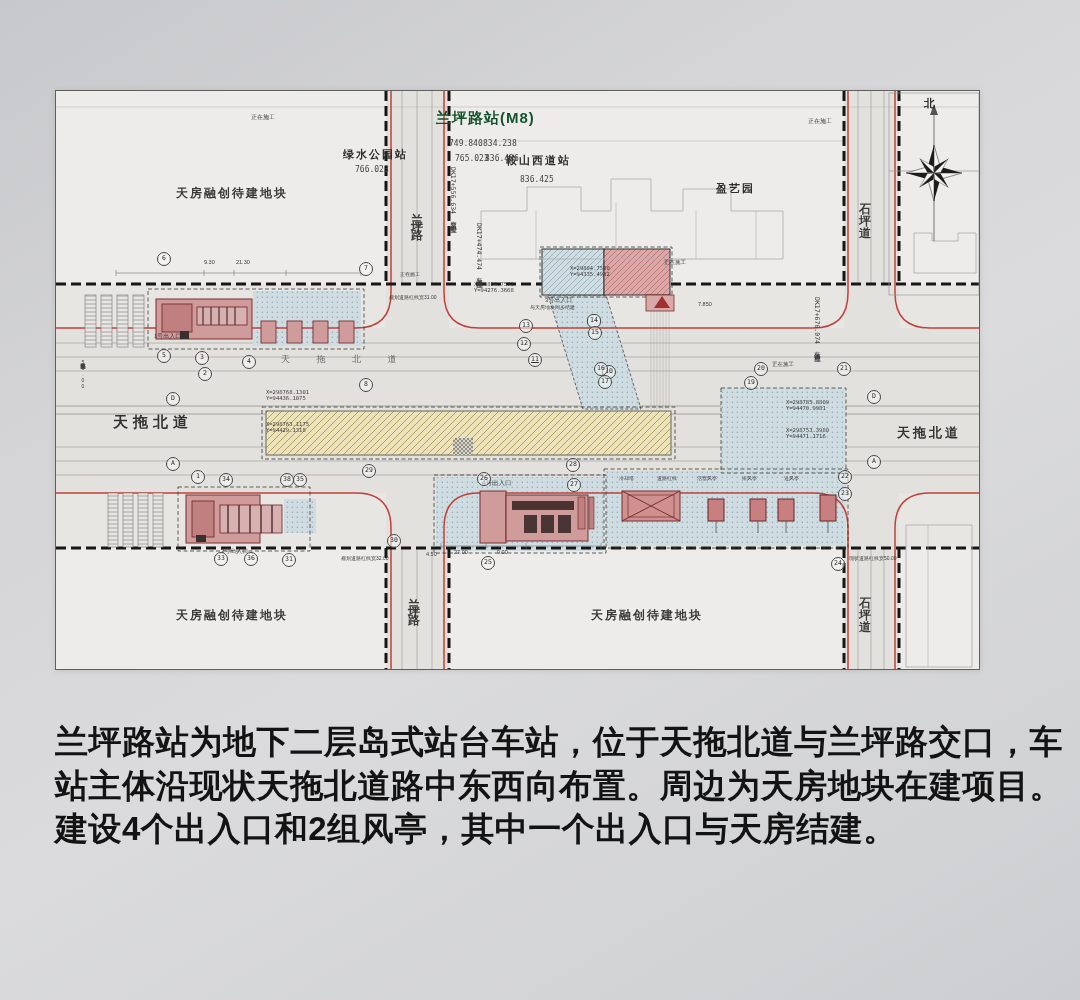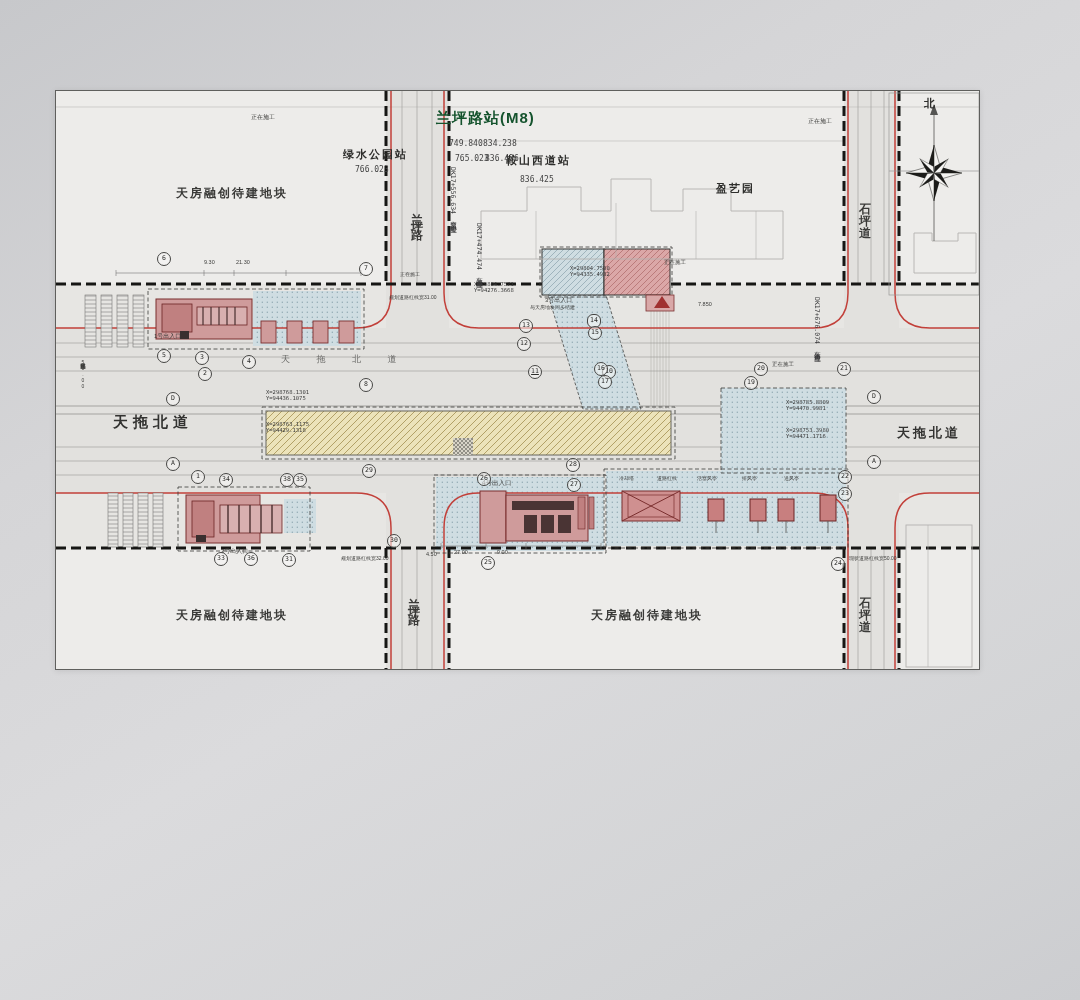--- a/index.html
+++ b/index.html
@@ -338,25 +338,26 @@
       <span class="callout" style="left: 432px; top: 472px;">25</span>
       <span class="callout" style="left: 789px; top: 386px;">22</span>
       <span class="callout" style="left: 789px; top: 403px;">23</span>
       <span class="callout" style="left: 782px; top: 473px;">24</span>
       <span class="callout" style="left: 818px; top: 306px;">D</span>
       <span class="callout" style="left: 818px; top: 371px;">A</span>
       <span class="callout" style="left: 470px; top: 235px;">13</span>
       <span class="callout" style="left: 468px; top: 253px;">12</span>
       <span class="callout" style="left: 538px; top: 230px; border-radius: 6px;">14</span>
       <span class="callout" style="left: 539px; top: 242px;">15</span>
-      <span class="callout" style="left: 479px; top: 281px; text-decoration: underline;">11</span>
+      <span class="callout" style="left: 479px; top: 269px; text-decoration: underline;">11</span>
       <span class="callout" style="left: 553px; top: 281px;">10</span>
       <span class="callout" style="left: 695px; top: 292px;">19</span>
       <span class="callout" style="left: 705px; top: 278px;">20</span>
       <span class="callout" style="left: 788px; top: 278px;">21</span>
       <span class="callout" style="left: 193px; top: 271px;">4</span>
       <span class="callout" style="left: 545px; top: 278px; text-align: center;">16</span>
       <span class="callout" style="left: 549px; top: 291px;">17</span>
     </div>
 </div>
 
 <div class="caption">
+  <div class="cap-b">兰坪路站为地下二层岛式站台车站，位于天拖北道与兰坪路交口，车站主体沿现状天拖北道路中东西向布置。周边为天房地块在建项目。建设4个出入口和2组风亭，其中一个出入口与天房结建。</div>
 </div>
 
 </body></html>

